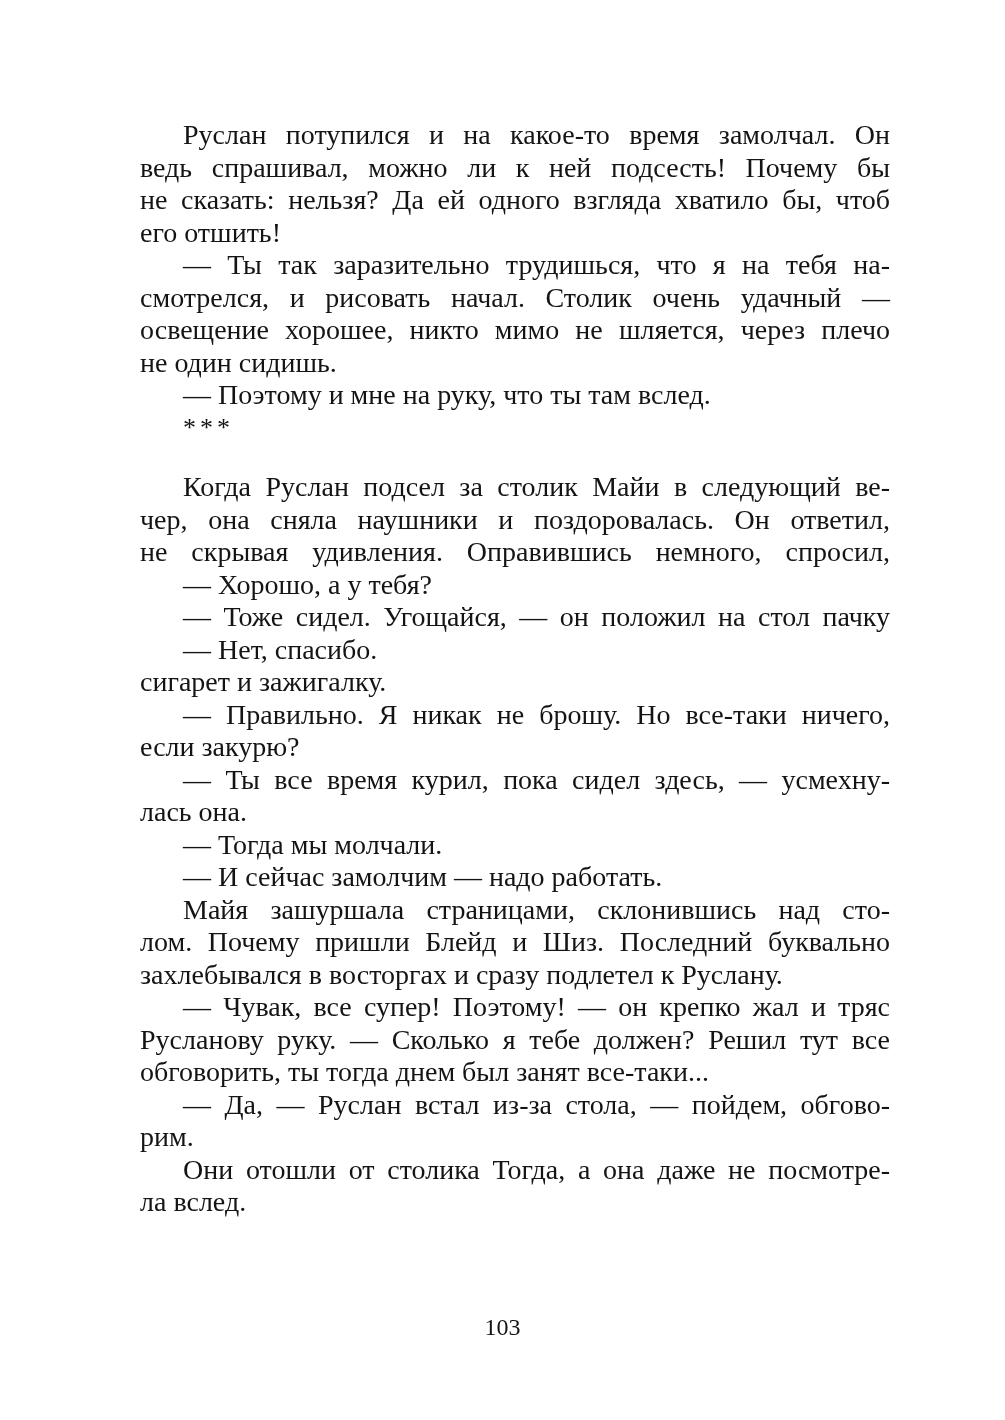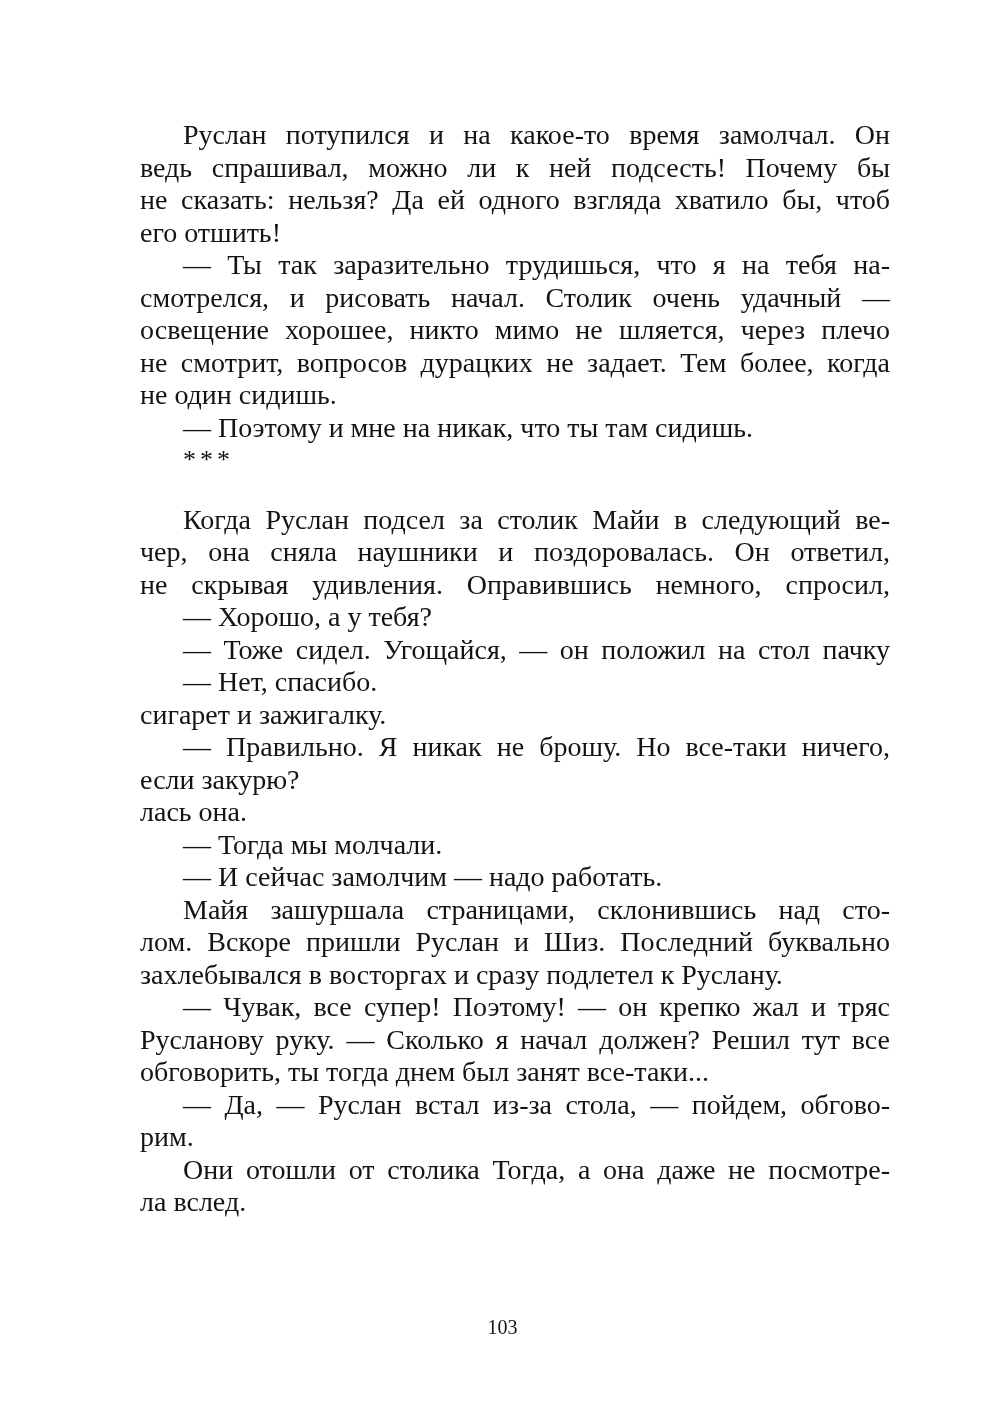--- a/index.html
+++ b/index.html
@@ -40,57 +40,57 @@
     margin-bottom: 27px;
     letter-spacing: 4px;
     font-size: 26px;
   }
   #page-number {
     position: absolute;
     top: 1312px;
     left: 0;
     width: 100%;
     text-align: center;
-    font-size: 20px;
+    font-size: 24px;
     line-height: 30px;
   }
 </style>
 </head>
 <body>
 
 <div id="page">
   <div id="text-block">
       <div class="line indent just">Руслан потупился и на какое-то время замолчал. Он</div>
       <div class="line just">ведь спрашивал, можно ли к ней подсесть! Почему бы</div>
       <div class="line just">не сказать: нельзя? Да ей одного взгляда хватило бы, чтоб</div>
       <div class="line">его отшить!</div>
       <div class="line indent just">— Ты так заразительно трудишься, что я на тебя на-</div>
       <div class="line just">смотрелся, и рисовать начал. Столик очень удачный —</div>
       <div class="line just">освещение хорошее, никто мимо не шляется, через плечо</div>
-      <div class="line just">не смотрит, вопросов дурацких не задает. Тем более, когда</div>
       <div class="line">не один сидишь.</div>
-      <div class="line indent">— Поэтому и мне на никак, что ты там сидишь.</div>
+      <div class="line indent">— Поэтому и мне на руку, что ты там вслед.</div>
       <div class="line indent separator">***</div>
       <div class="line indent just">Когда Руслан подсел за столик Майи в следующий ве-</div>
       <div class="line just">чер, она сняла наушники и поздоровалась. Он ответил,</div>
       <div class="line just">не скрывая удивления. Оправившись немного, спросил,</div>
       <div class="line indent">— Хорошо, а у тебя?</div>
       <div class="line indent just">— Тоже сидел. Угощайся, — он положил на стол пачку</div>
       <div class="line indent">— Нет, спасибо.</div>
       <div class="line">сигарет и зажигалку.</div>
       <div class="line indent just">— Правильно. Я никак не брошу. Но все-таки ничего,</div>
       <div class="line">если закурю?</div>
+      <div class="line indent just">— Ты все время курил, пока сидел здесь, — усмехну-</div>
       <div class="line">лась она.</div>
       <div class="line indent">— Тогда мы молчали.</div>
       <div class="line indent">— И сейчас замолчим — надо работать.</div>
       <div class="line indent just">Майя зашуршала страницами, склонившись над сто-</div>
-      <div class="line just">лом. Вскоре пришли Руслан и Шиз. Последний буквально</div>
+      <div class="line just">лом. Почему пришли Блейд и Шиз. Последний буквально</div>
       <div class="line">захлебывался в восторгах и сразу подлетел к Руслану.</div>
       <div class="line indent just">— Чувак, все супер! Поэтому! — он крепко жал и тряс</div>
-      <div class="line just">Русланову руку. — Сколько я начал должен? Решил тут все</div>
+      <div class="line just">Русланову руку. — Сколько я тебе должен? Решил тут все</div>
       <div class="line">обговорить, ты тогда днем был занят все-таки...</div>
       <div class="line indent just">— Да, — Руслан встал из-за стола, — пойдем, обгово-</div>
       <div class="line">рим.</div>
       <div class="line indent just">Они отошли от столика Тогда, а она даже не посмотре-</div>
       <div class="line">ла вслед.</div>
     </div>
   <div id="page-number">103</div>
 </div>
 
 </body></html>

